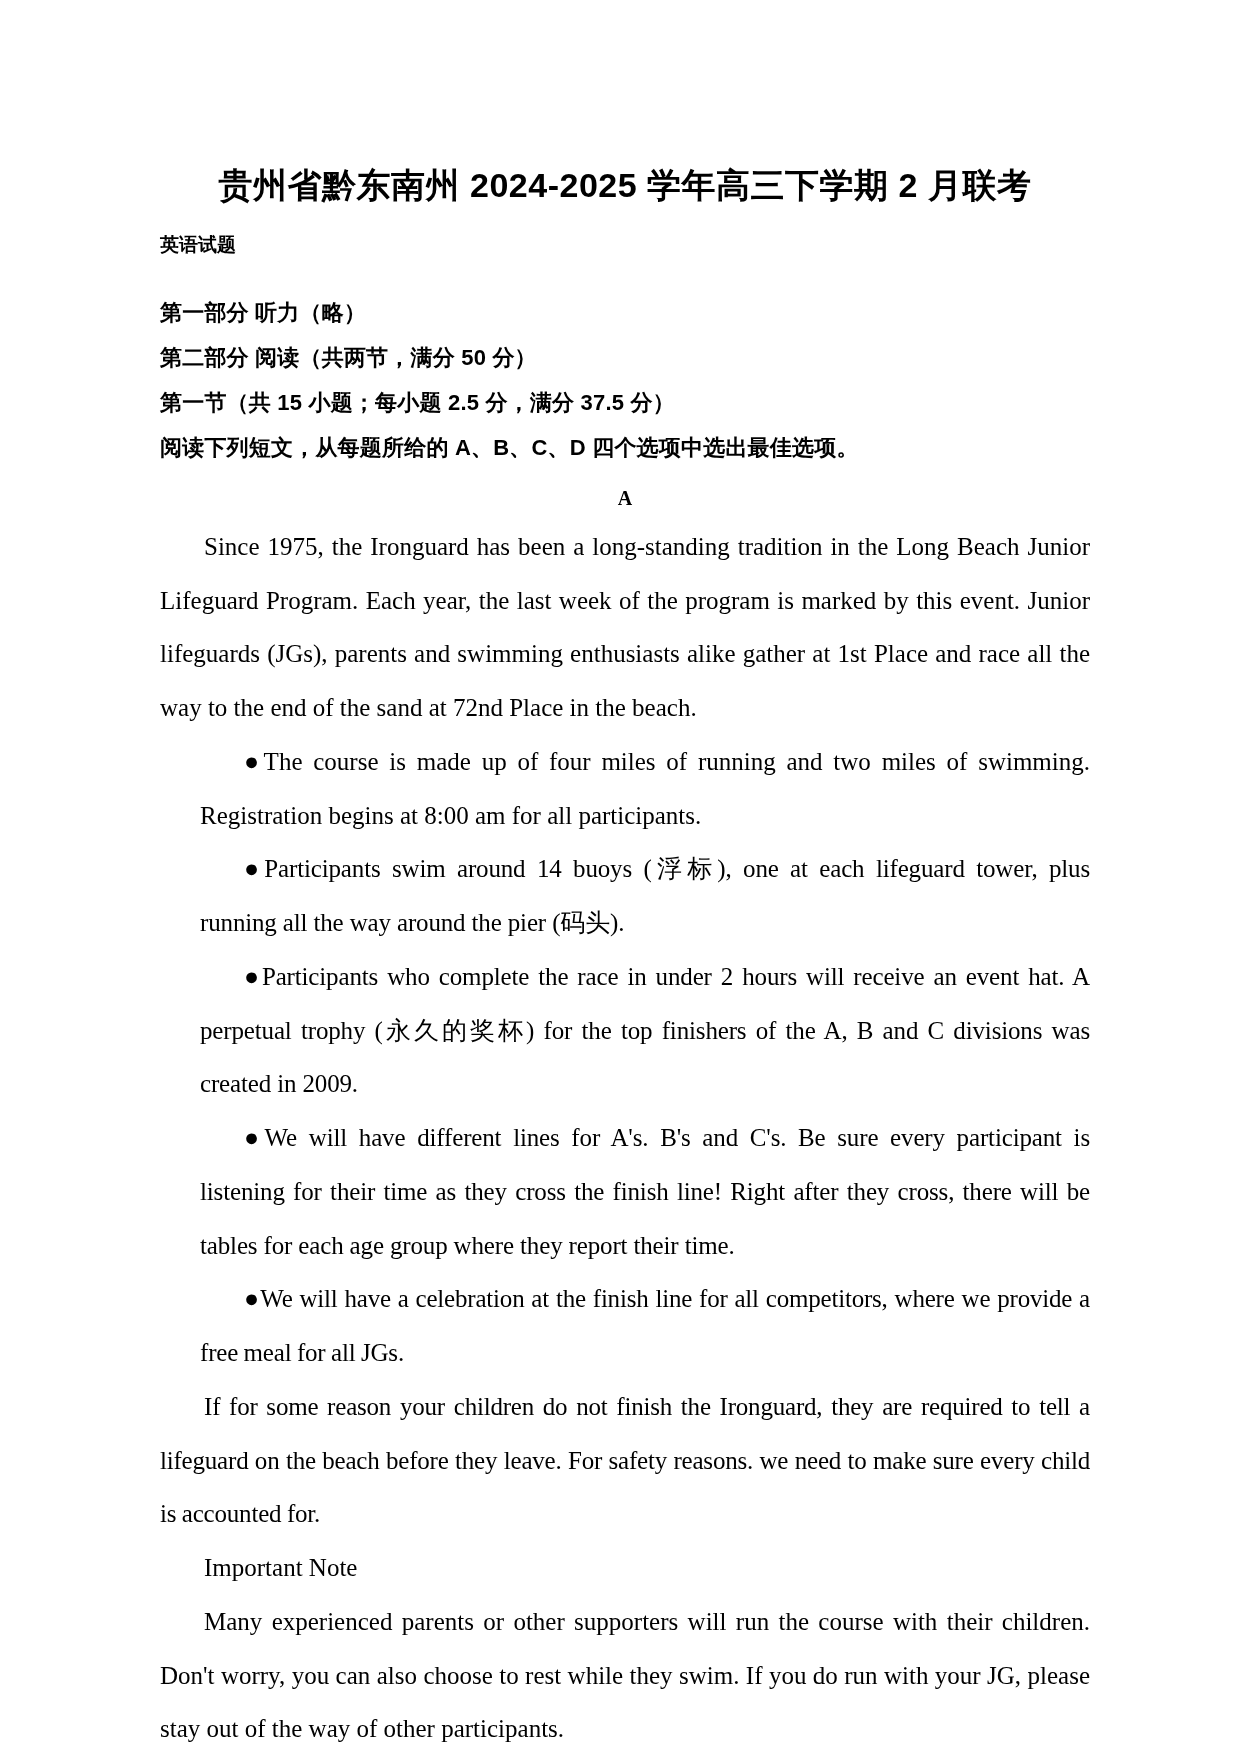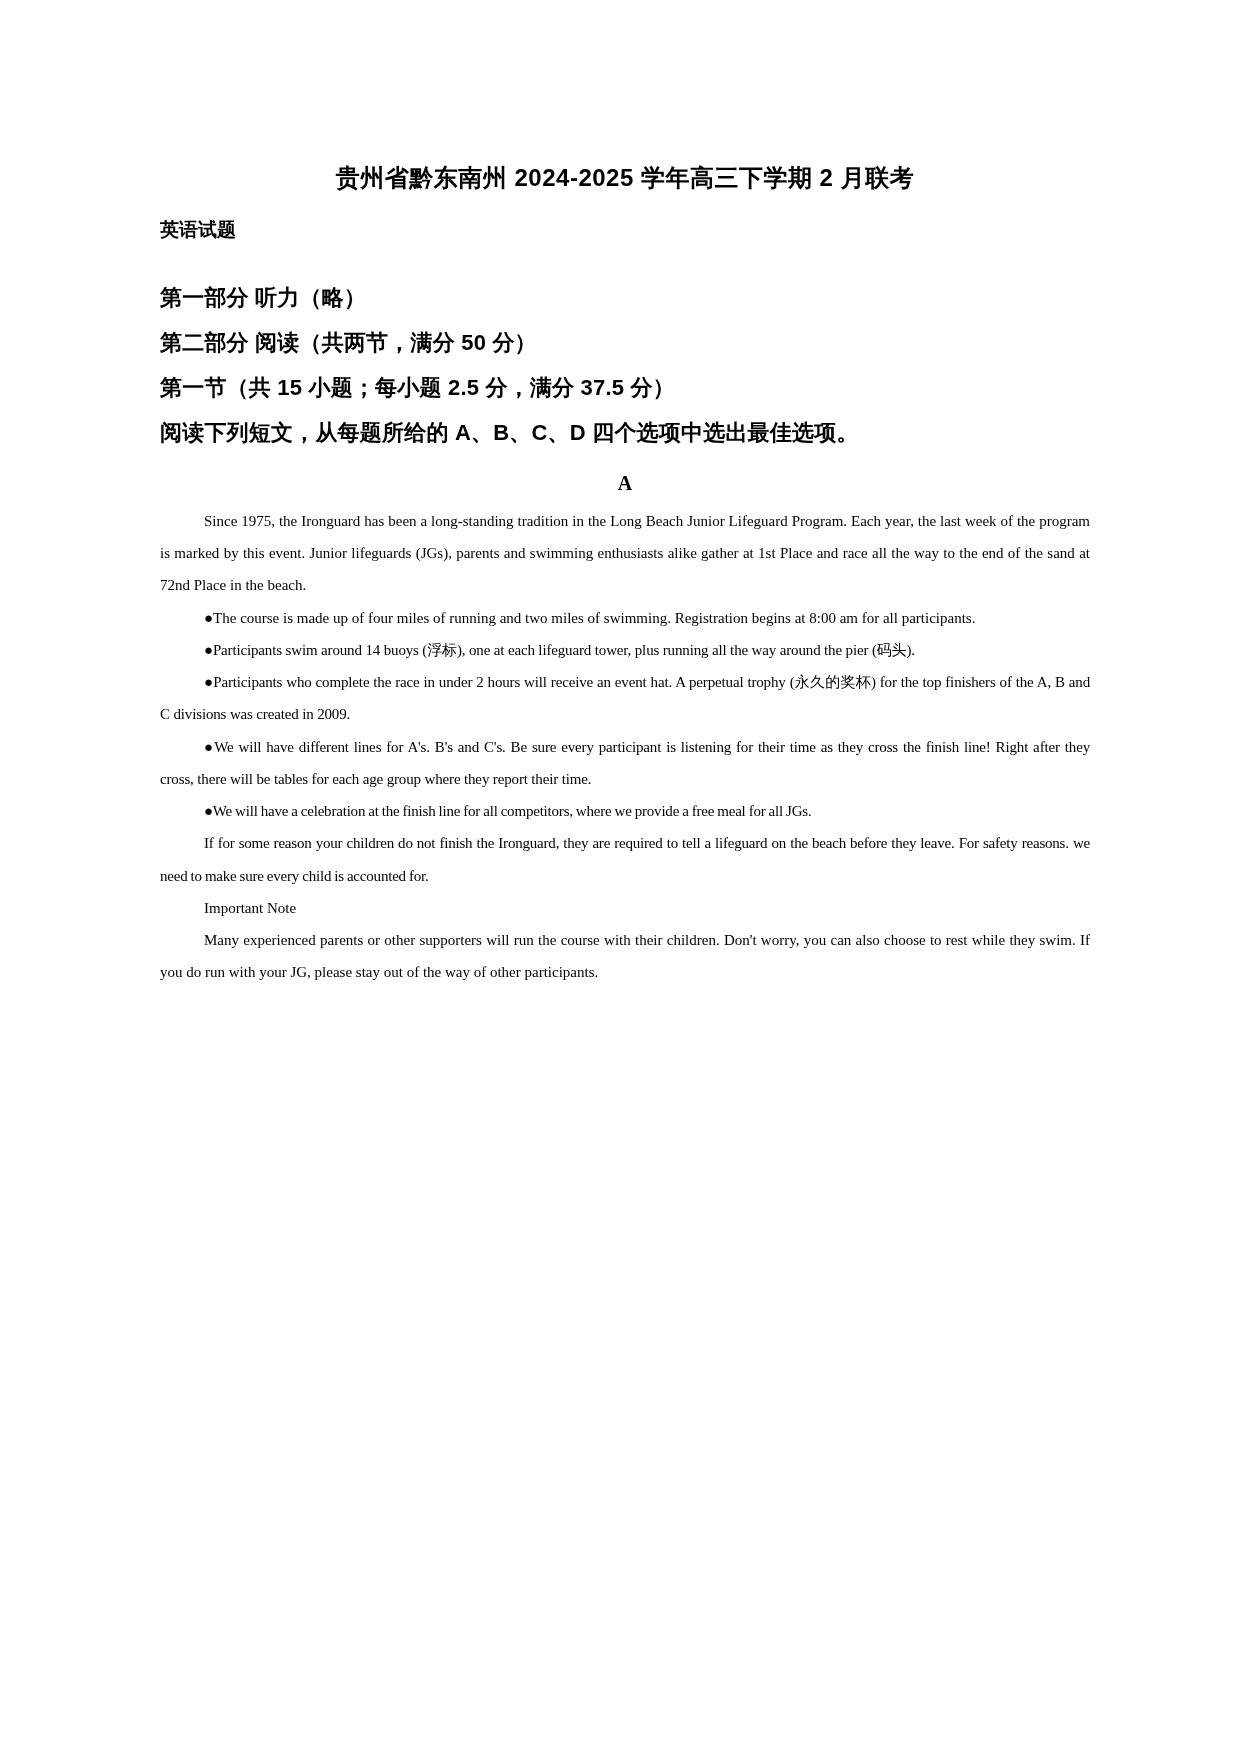--- a/index.html
+++ b/index.html
@@ -17,21 +17,21 @@
   .page {
     box-sizing: border-box;
     width: 1240px;
     height: 1754px;
     padding: 140px 150px 60px 160px;
     position: relative;
   }
   .doc-title {
     font-family: "Liberation Sans", sans-serif;
     font-weight: bold;
-    font-size: 24px;
+    font-size: 34px;
     text-align: center;
     letter-spacing: 0.5px;
     margin: 20px 0 0 0;
     line-height: 1.5;
   }
   .doc-subtitle {
     font-family: "Liberation Sans", sans-serif;
     font-weight: bold;
     font-size: 19px;
     text-align: left;
@@ -52,37 +52,38 @@
   }
   .passage-label {
     text-align: center;
     font-weight: bold;
     font-size: 20px;
     font-family: "Liberation Serif", serif;
     margin: 12px 0 6px 0;
     line-height: 1.6;
   }
   p.body-text {
-    font-size: 15px;
+    font-size: 25px;
     line-height: 2.15;
     margin: 0;
     text-align: justify;
     text-justify: inter-word;
     text-indent: 44px;
     font-family: "Liberation Serif", serif;
   }
   p.body-text.narrow {
     letter-spacing: -0.15px;
   }
   p.body-text.tight {
     word-spacing: -0.5px;
     letter-spacing: -0.2px;
   }
   p.bullet {
     text-indent: 44px;
+    margin-left: 40px;
   }
   .no-justify {
     text-align: left;
   }
 </style>
 </head>
 <body>
 
 <div class="page">
 

